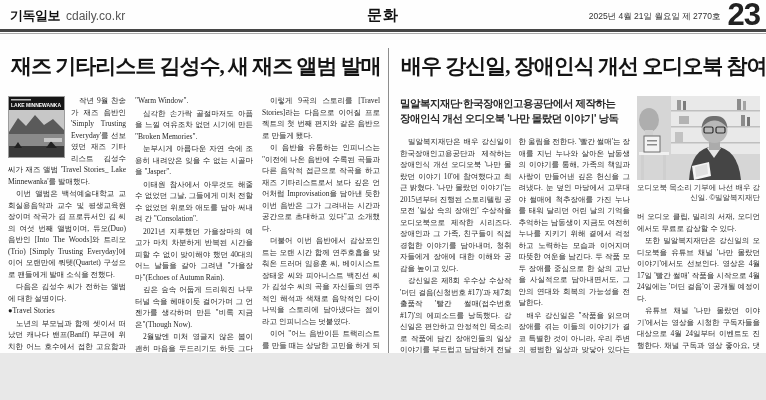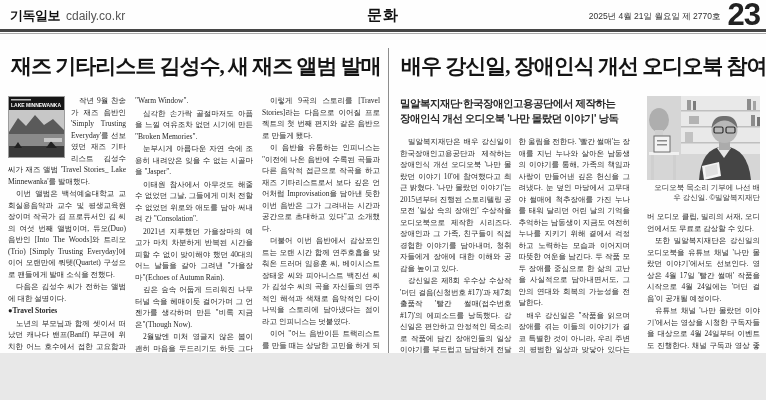--- a/index.html
+++ b/index.html
@@ -24,25 +24,25 @@
 
   .headline{position:absolute;top:52px;font-size:21px;font-weight:bold;letter-spacing:-1px;color:#141414;white-space:nowrap;}
   #hl-left{left:11px;}
   #hl-right{left:401px;}
 
   
   .colset{display:flex;gap:9px;}
   .col{width:118px;overflow:hidden;text-align:justify;}
   .col p{margin:0 0 1px 0;font-size:7.5px;line-height:11.5px;text-indent:8px;color:#1f1f1f;}
   .col p.cont{text-indent:0;}
-  .col p.tag{text-indent:0;font-weight:bold;}
+  .col p.tag{text-indent:0;font-weight:normal;}
 
   #left-body{position:absolute;left:8px;top:95px;width:372px;height:298px;}
 
-  #right-body{position:absolute;left:400px;top:96px;width:360px;height:297px;display:flex;gap:17px;}
+  #right-body{position:absolute;left:400px;top:96px;width:360px;height:297px;display:flex;gap:7px;}
   #right-west{width:230px;}
   .subhead{font-family:"Liberation Sans",sans-serif;font-weight:bold;font-size:10.5px;line-height:14.5px;
            color:#2b2b2b;letter-spacing:-0.5px;margin-bottom:11px;}
   .subhead span{display:block;}
   #right-cols{display:flex;gap:7px;height:252px;}
   #right-body .col{width:111.5px;}
   #right-east{width:123px;overflow:hidden;text-align:justify;}
   #right-east p{margin:0 0 1px 0;font-size:7.5px;line-height:11.5px;text-indent:8px;color:#1f1f1f;}
   #right-east p.cont{text-indent:0;}
 

